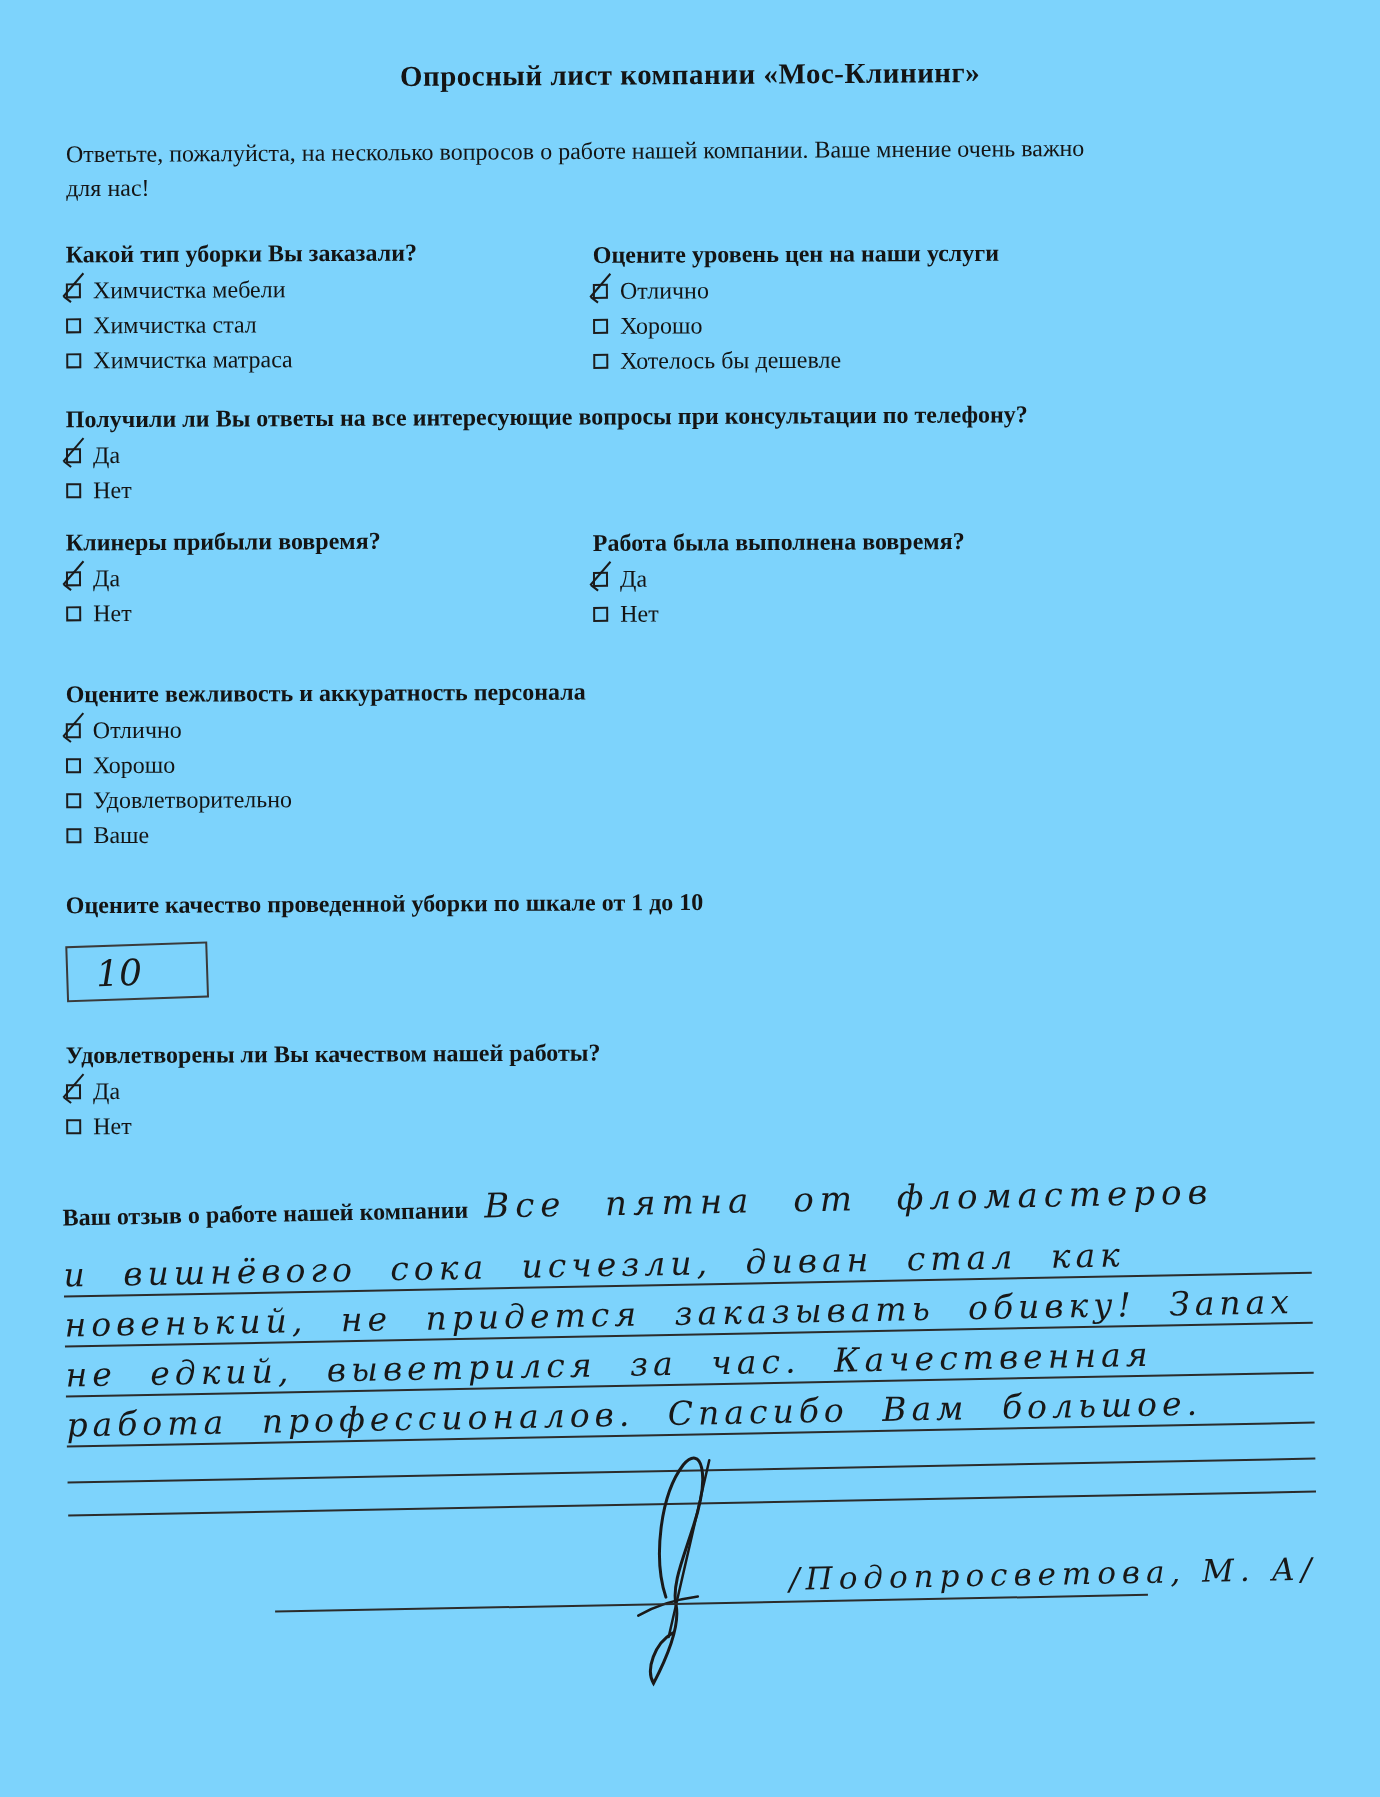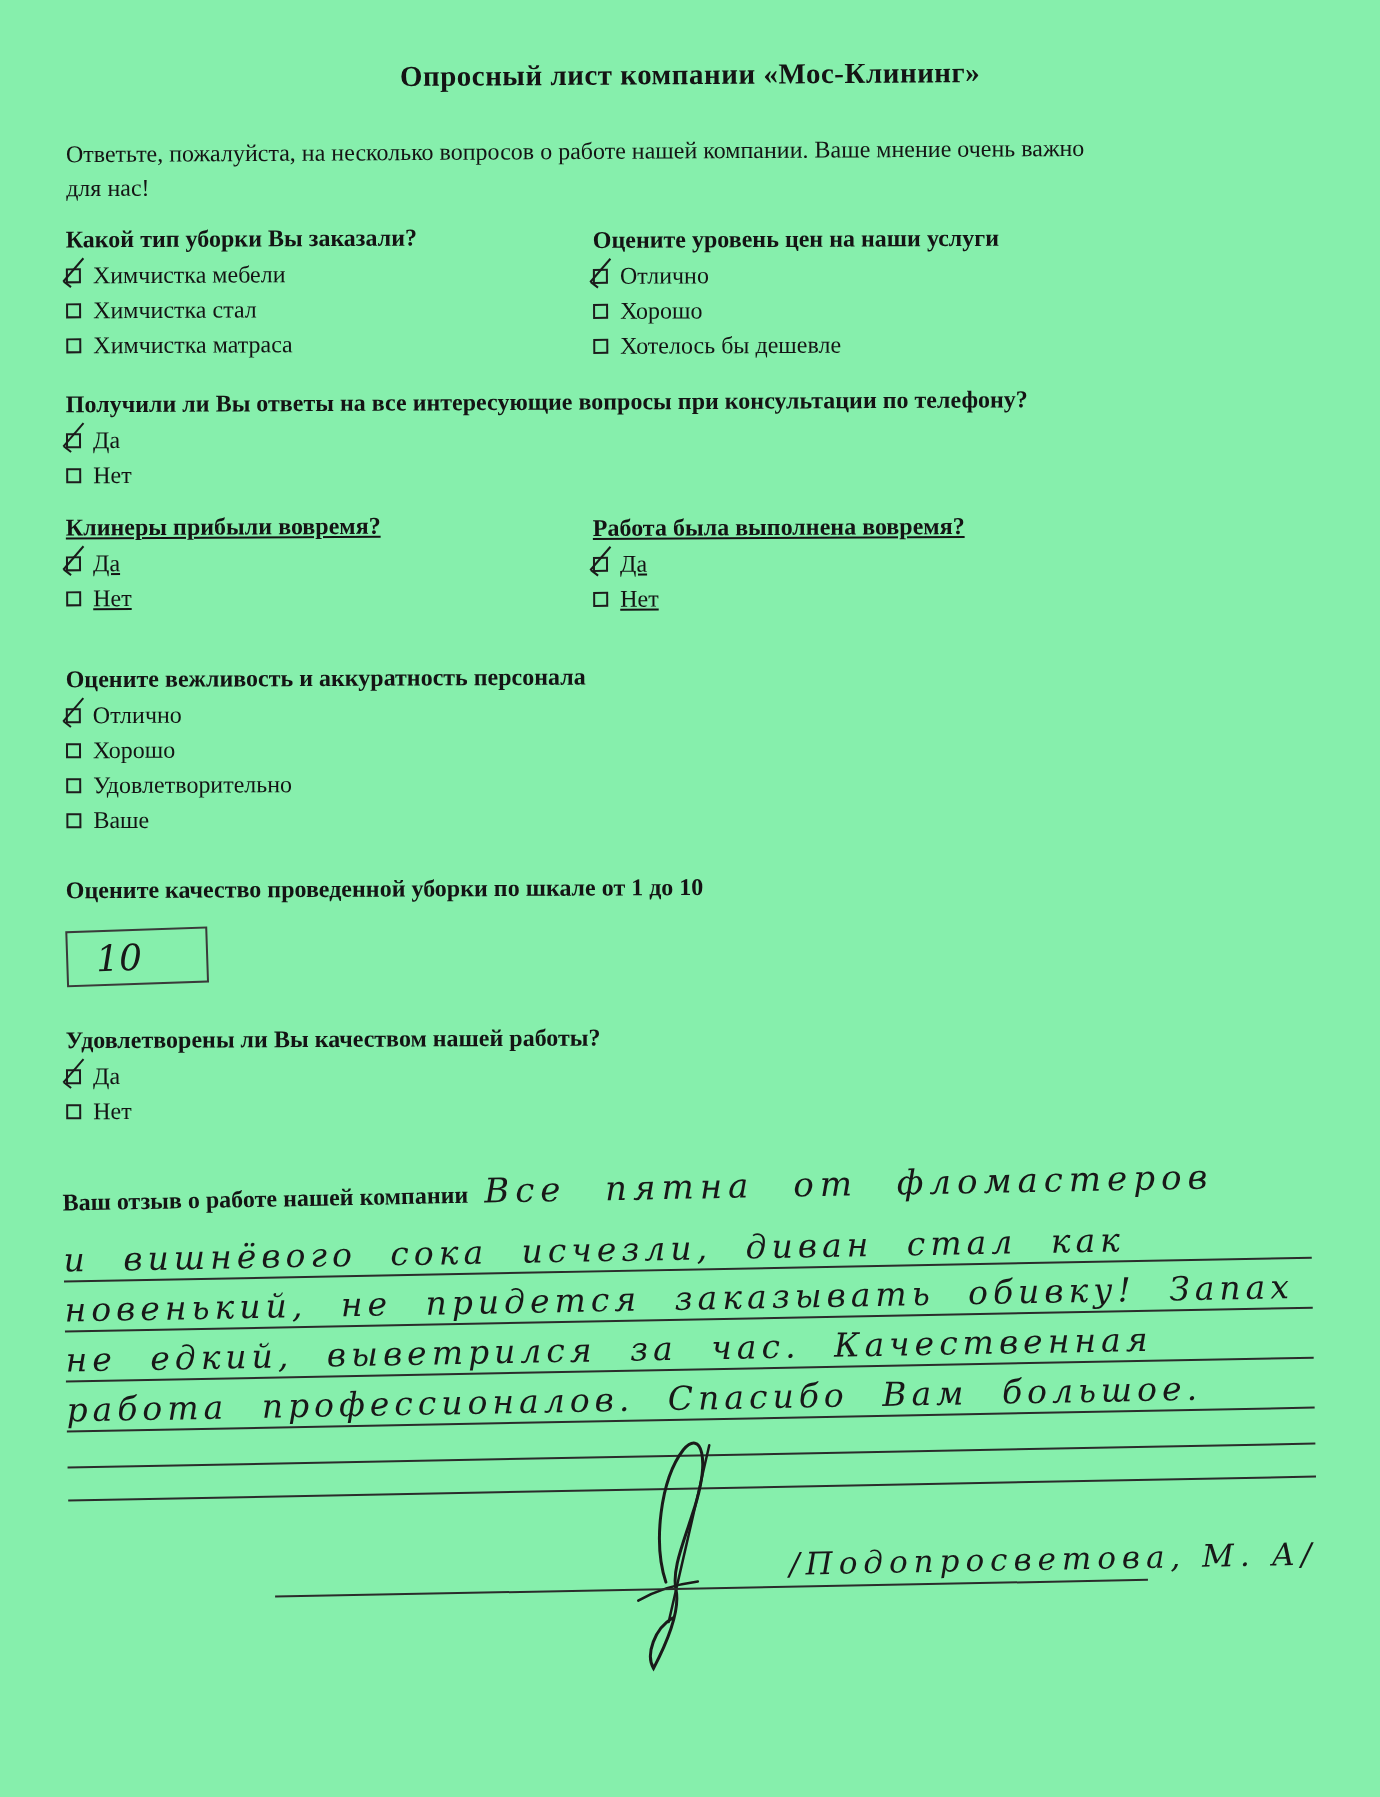--- a/index.html
+++ b/index.html
@@ -6,21 +6,21 @@
   body {
     background: #ffffff;
     font-family: "Liberation Serif", "DejaVu Serif", serif;
     color: #141414;
   }
   .sheet {
     position: relative;
     width: 1380px;
     height: 1797px;
     margin: 0 auto;
-    background: #86efac;
+    background: #7dd3fc;
     padding: 58px 66px 0 66px;
     overflow: hidden;
   }
   
   .title {
     text-align: center;
     font-size: 29px;
     font-weight: bold;
     letter-spacing: 0.5px;
     transform: rotate(-0.4deg);
@@ -75,23 +75,23 @@
     content: "";
     position: absolute;
     left: -5px;
     bottom: -4px;
     width: 9px;
     height: 2px;
     background: #1a1a1a;
     transform: rotate(38deg);
   }
   
-  .sec-row1     { margin-top: 21px; }
+  .sec-row1     { margin-top: 36px; }
   .sec-phone    { margin-top: 22px; }
-  .sec-row2     { margin-top: 24px; text-decoration: underline; }
+  .sec-row2     { margin-top: 24px; }
   .sec-polite   { margin-top: 44px; }
   .sec-scale    { margin-top: 40px; }
   .sec-satisfied{ margin-top: 40px; }
   
   .hand {
     font-family: "DejaVu Serif", serif;
     font-style: italic;
     color: #181818;
     white-space: nowrap;
   }

